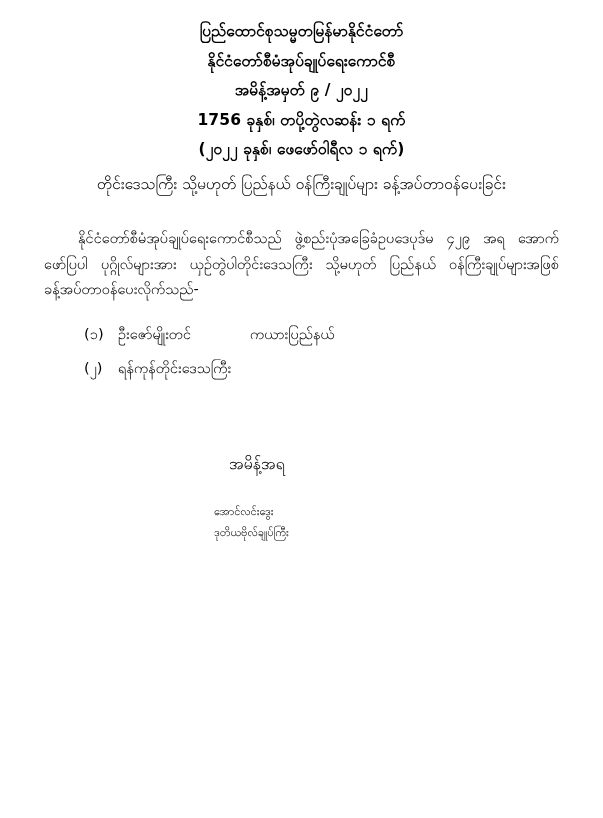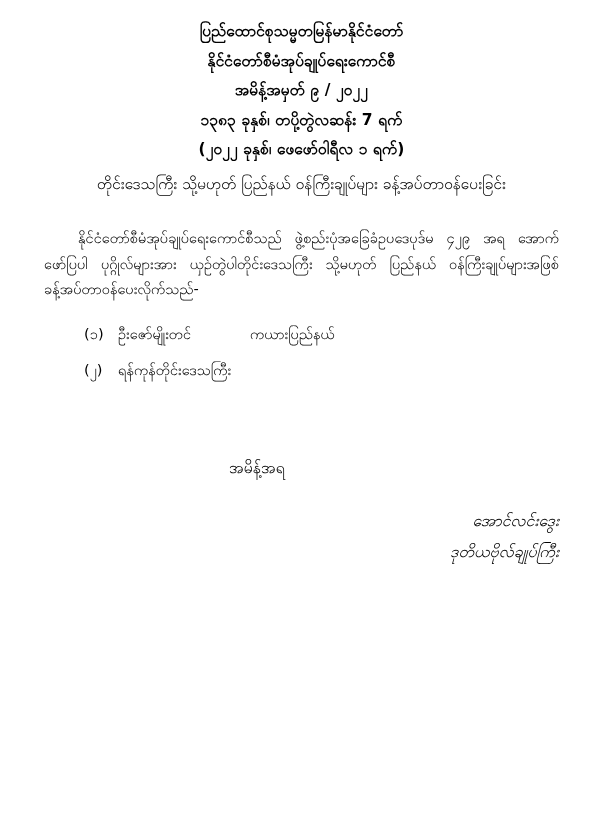--- a/index.html
+++ b/index.html
@@ -63,47 +63,45 @@
   .li-num {
     width: 34px;
     flex: 0 0 34px;
   }
   .li-name {
     width: 132px;
     flex: 0 0 132px;
   }
   .li-region {
     flex: 1 1 auto;
-    font-family: Liberation Mono, monospace;
   }
   .closing {
     margin: 72px 0 0 0;
     padding-left: 185px;
     font-size: 16px;
     line-height: 1.6;
   }
   .sign-block {
     margin: 24px 0 0 0;
-    text-align: right;
+    text-align: left;
     padding-left: 170px;
-    font-size: 16px;
+    font-size: 11px;
     line-height: 1.95;
-    font-style: italic;
   }
   .sign-line { display: block; }
 </style>
 </head>
 <body>
 
 <div class="page">
 
   <div class="hdr hdr-1">ပြည်ထောင်စုသမ္မတမြန်မာနိုင်ငံတော်</div>
   <div class="hdr">နိုင်ငံတော်စီမံအုပ်ချုပ်ရေးကောင်စီ</div>
   <div class="hdr">အမိန့်အမှတ် ၉ / ၂၀၂၂</div>
-  <div class="hdr">၁၃၈၃ ခုနှစ်၊ တပို့တွဲလဆန်း 7 ရက်</div>
+  <div class="hdr">1756 ခုနှစ်၊ တပို့တွဲလဆန်း ၁ ရက်</div>
   <div class="hdr hdr-gap">(၂၀၂၂ ခုနှစ်၊ ဖေဖော်ဝါရီလ ၁ ရက်)</div>
 
   <div class="subject">တိုင်းဒေသကြီး သို့မဟုတ် ပြည်နယ် ဝန်ကြီးချုပ်များ ခန့်အပ်တာဝန်ပေးခြင်း</div>
 
   <div class="body-para">နိုင်ငံတော်စီမံအုပ်ချုပ်ရေးကောင်စီသည် ဖွဲ့စည်းပုံအခြေခံဥပဒေပုဒ်မ ၄၂၉ အရ အောက်ဖော်ပြပါ ပုဂ္ဂိုလ်များအား ယှဉ်တွဲပါတိုင်းဒေသကြီး သို့မဟုတ် ပြည်နယ် ဝန်ကြီးချုပ်များအဖြစ် ခန့်အပ်တာဝန်ပေးလိုက်သည်-</div>
 
   <ul class="list">
     <li class="list-item">
       <span class="li-num">(၁)</span>
       <span class="li-name">ဦးဇော်မျိုးတင်</span>

